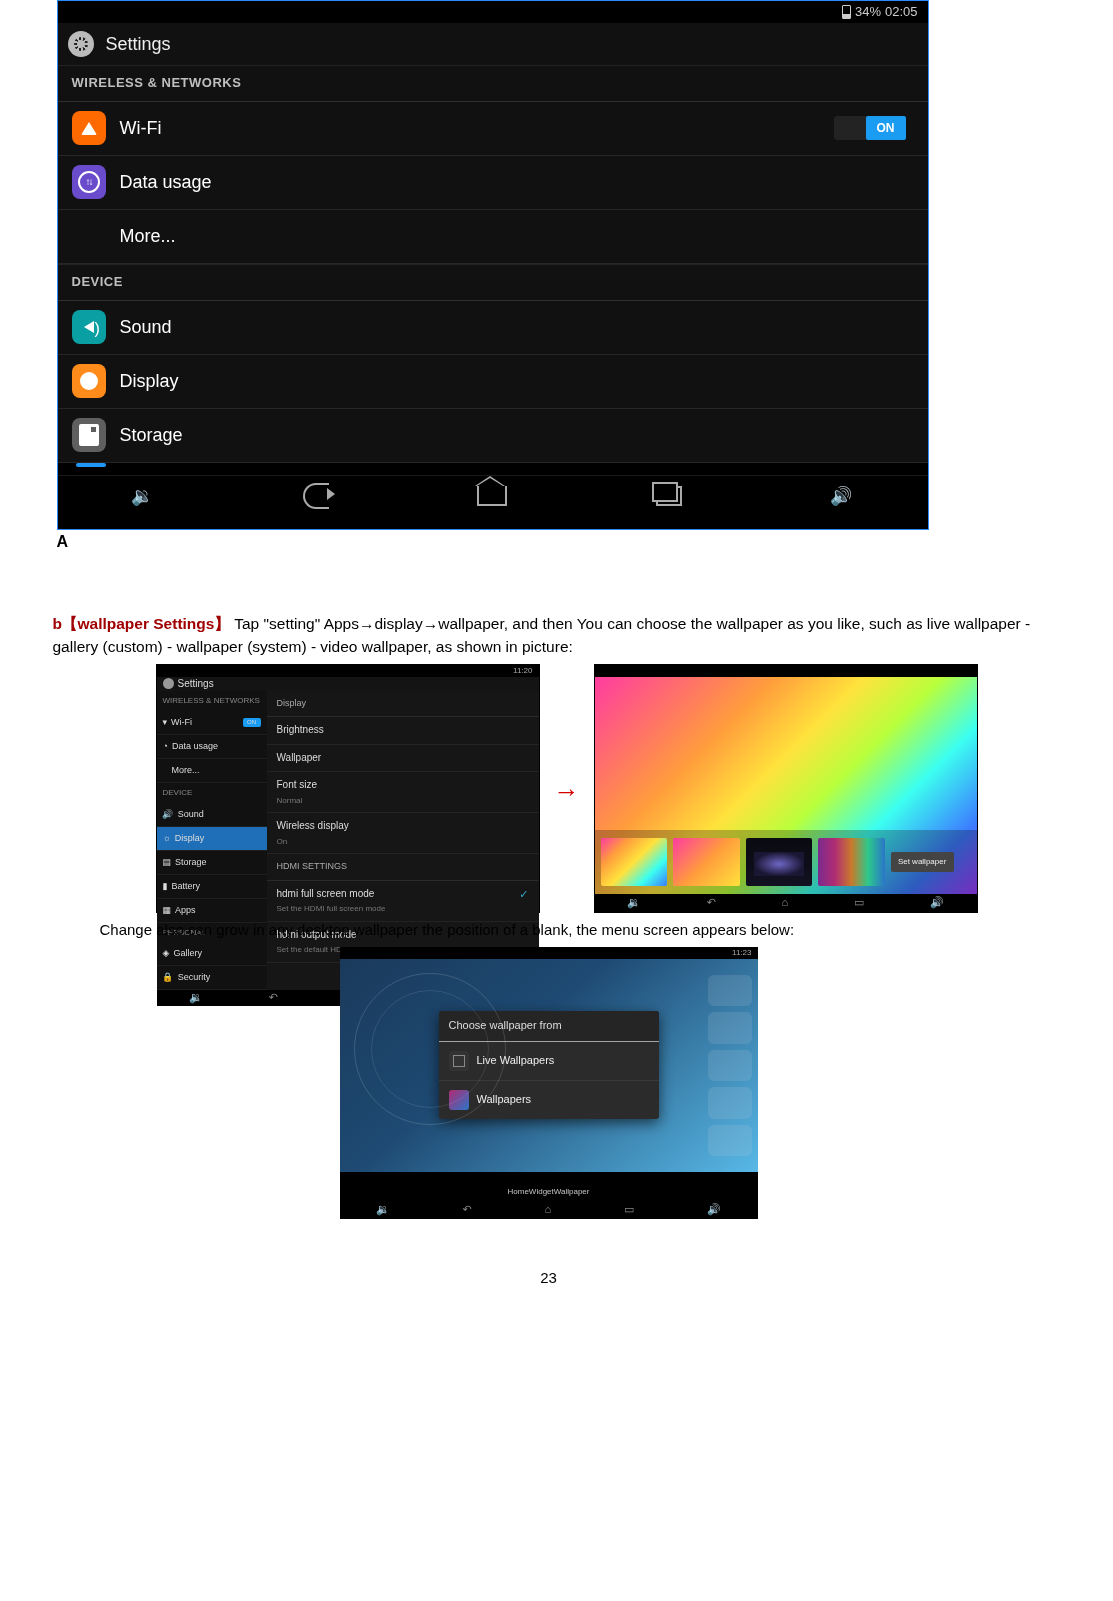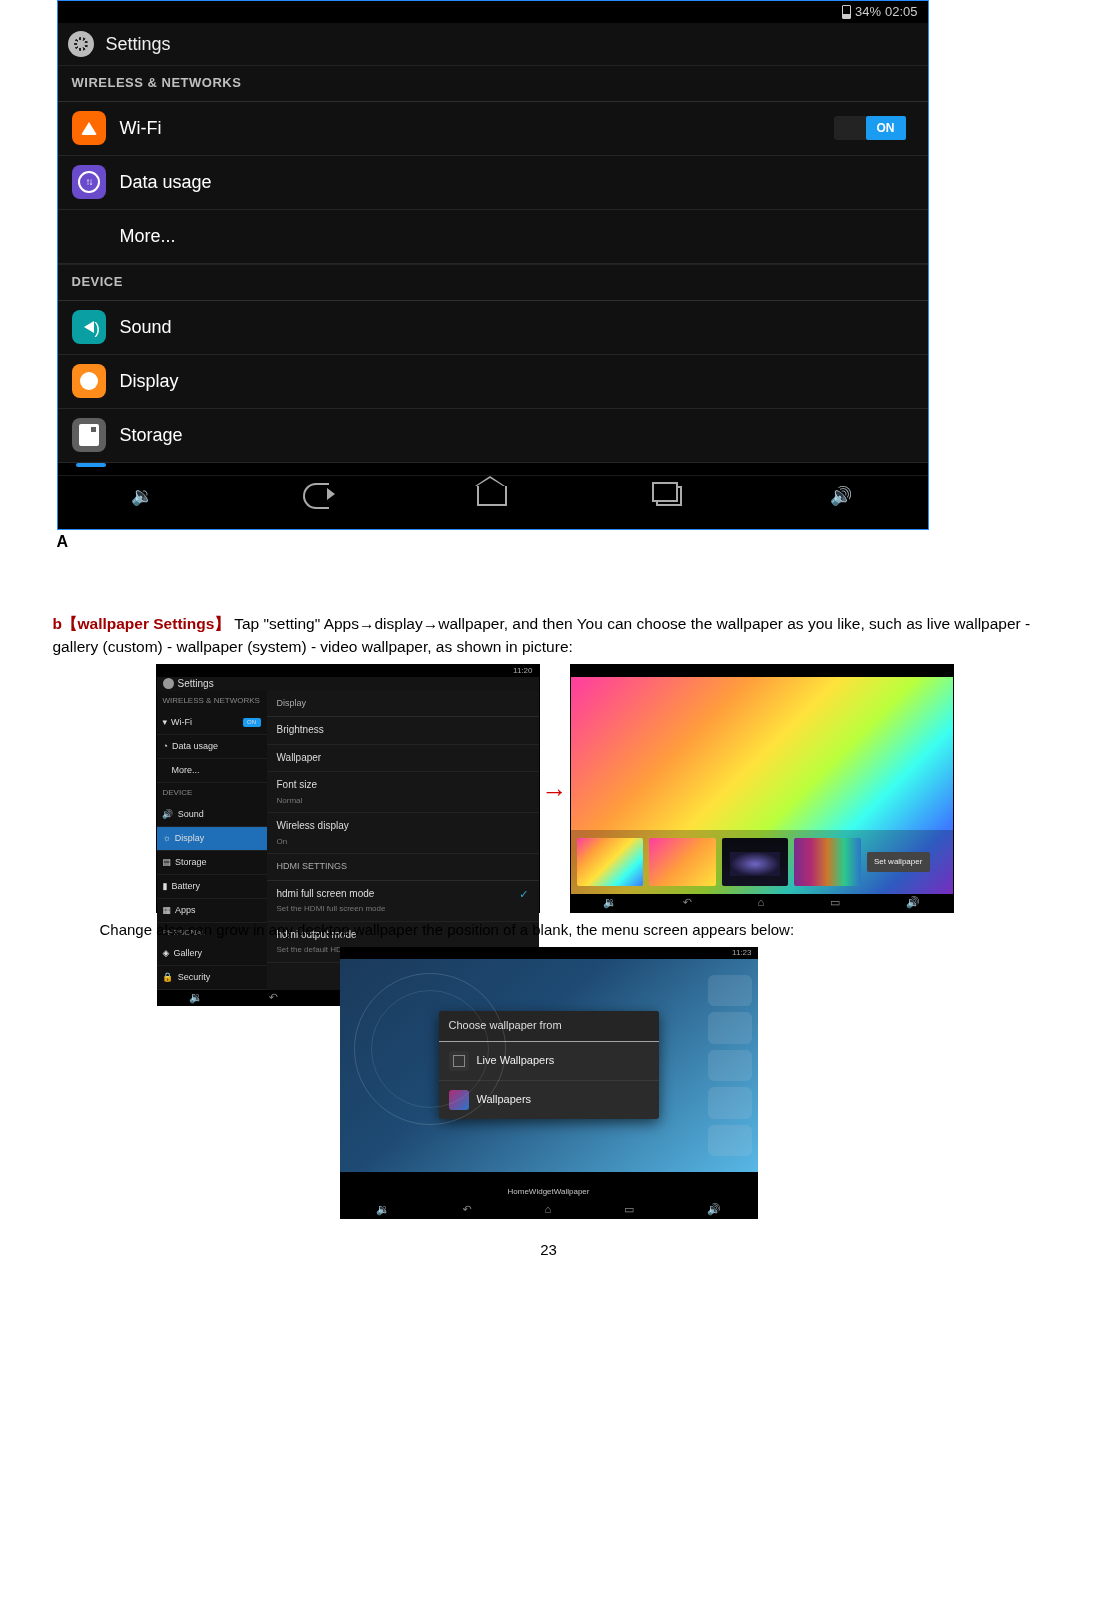--- a/index.html
+++ b/index.html
@@ -44,21 +44,21 @@
 .nav-vol2::before{content:"🔊";font-size:18px}
 .scroll-hint{height:12px;padding-left:18px}
 .scroll-hint div{width:30px;height:4px;background:#2296f3;border-radius:2px}
 .letter-A{font-size:16px;font-weight:700}
 
 .para{margin:60px 0 6px 0;padding:0 3px;font-size:15.5px}
 .para b,.b-red{font-weight:700;color:#a00000}
 .cap{font-size:15px;margin:6px 12px 0 50px}
 
 
-.figrow{display:flex;align-items:center;gap:2px;margin:4px 0 0 106px}
+.figrow{display:flex;align-items:center;gap:14px;margin:4px 0 0 106px}
 .thumb{width:382px;height:247px;background:#0b0b0b;border:1px solid #000;display:flex;flex-direction:column;font-size:10px;color:#ddd}
 .t-sb{height:12px;background:#000;display:flex;justify-content:flex-end;align-items:center;font-size:8px;padding-right:6px;color:#aaa}
 .t-hdr{height:18px;background:#141414;display:flex;align-items:center;gap:4px;padding-left:6px}
 .mini-gear{width:11px;height:11px;border-radius:50%;background:#999}
 .t-body{display:flex;flex:1}
 .t-left{width:110px;background:#111;display:flex;flex-direction:column;font-size:9px;color:#ddd}
 .t-left .sec{font-size:8px;color:#888;padding:4px 6px}
 .t-left .row{padding:5px 6px;border-bottom:1px solid #1e1e1e;display:flex;align-items:center;gap:4px}
 .t-left .row.sel{background:#1e6fb8}
 .t-mini-toggle{margin-left:auto;width:18px;height:9px;background:#1a9cf3;border-radius:2px;font-size:6px;display:flex;align-items:center;justify-content:center}
@@ -97,21 +97,21 @@
 .menu .mt{padding:7px 10px;font-size:11px;color:#ddd;background:#252525;border-bottom:1px solid #a3a3a3}
 .menu .mi{padding:9px 10px;font-size:11px;color:#eee;border-bottom:1px solid #3a3a3a;display:flex;align-items:center;gap:8px}
 .menu .mi:last-child{border-bottom:none}
 .mi-ico{width:20px;height:20px;border-radius:3px}
 .mi-ico.g{background:linear-gradient(135deg,#ff3ca0,#3c7bff)}
 .mi-ico.l{background:#333;position:relative}
 .mi-ico.l::after{content:"";position:absolute;inset:4px;border:1px solid #888}
 .mi-ico.w{background:linear-gradient(135deg,#b02b73,#2b75c9)}
 .homebar{height:26px;background:rgba(0,0,0,.18);display:flex;justify-content:center;align-items:flex-end;padding-bottom:3px;font-size:8px;color:rgba(255,255,255,.75)}
 
-.pagenum{text-align:center;font-size:15px;margin-top:20px}
+.pagenum{text-align:center;font-size:15px;margin-top:48px}
 </style>
 </head>
 <body>
 
 <div class="page">
 
   <div class="shot1-wrap">
     <div class="shot1">
       <div class="statusbar">
         <span class="batt-icon"></span>

